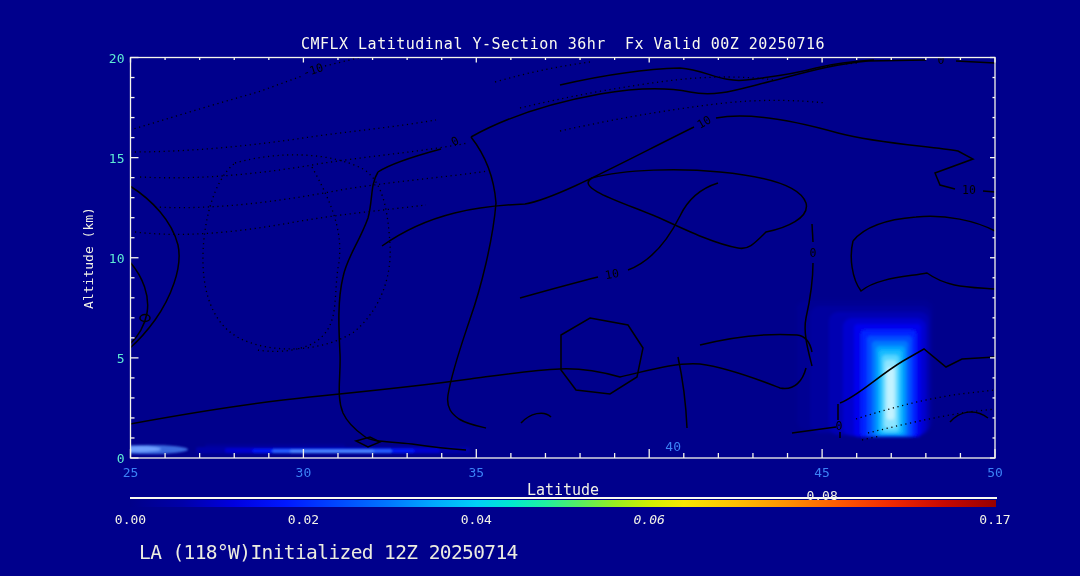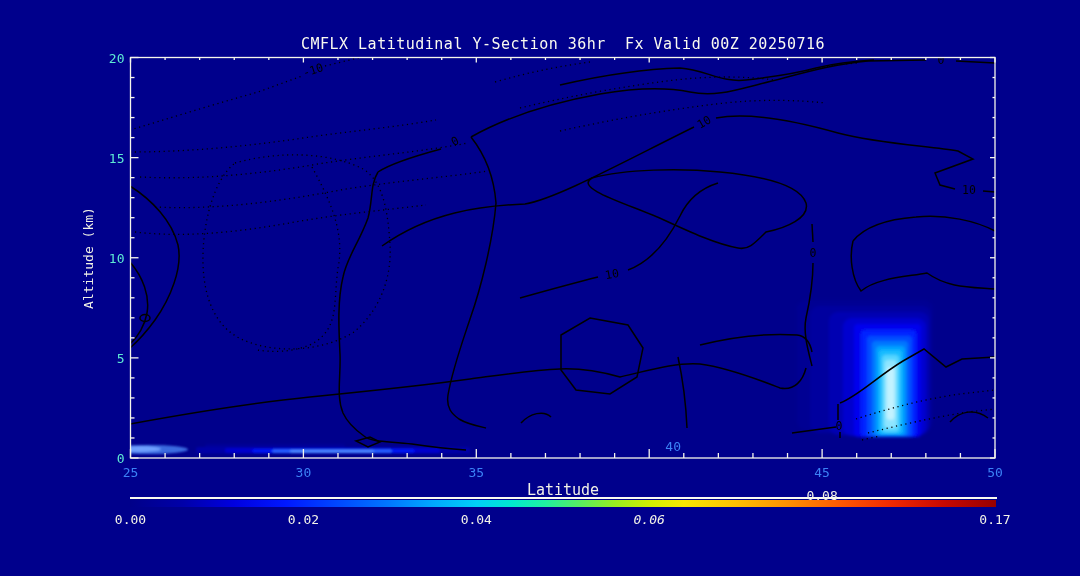--- a/index.html
+++ b/index.html
@@ -248,13 +248,14 @@
   <div class="abs cbar" id="colorbar" style="background: linear-gradient(to right, rgb(0, 0, 137) 0%, rgb(0, 0, 168) 6%, rgb(0, 0, 224) 12%, rgb(0, 24, 255) 18%, rgb(0, 72, 255) 24%, rgb(0, 120, 255) 30%, rgb(0, 168, 255) 35%, rgb(0, 208, 248) 40%, rgb(0, 232, 208) 44%, rgb(32, 240, 160) 48%, rgb(88, 240, 96) 52%, rgb(152, 240, 32) 56%, rgb(208, 240, 0) 60%, rgb(248, 232, 0) 64%, rgb(255, 192, 0) 70%, rgb(255, 144, 0) 76%, rgb(255, 88, 0) 82%, rgb(240, 40, 0) 88%, rgb(200, 8, 0) 94%, rgb(150, 0, 0) 100%);"></div>
   <div id="cbar-tick-labels">
       <div class="cbarlab" style="left: 130.5px; top: 512px;">0.00</div>
       <div class="cbarlab" style="left: 303.4px; top: 512px;">0.02</div>
       <div class="cbarlab" style="left: 476.3px; top: 512px;">0.04</div>
       <div class="cbarlab" style="left: 649.2px; top: 512px; font-style: italic;">0.06</div>
       <div class="cbarlab" style="left: 822.1px; top: 488px; text-align: center;">0.08</div>
       <div class="cbarlab" style="left: 995px; top: 512px;">0.17</div>
     </div>
 
+  <div class="abs footer">LA (118°W)Initialized 12Z 20250714</div>
 </div>
 
 </body></html>

